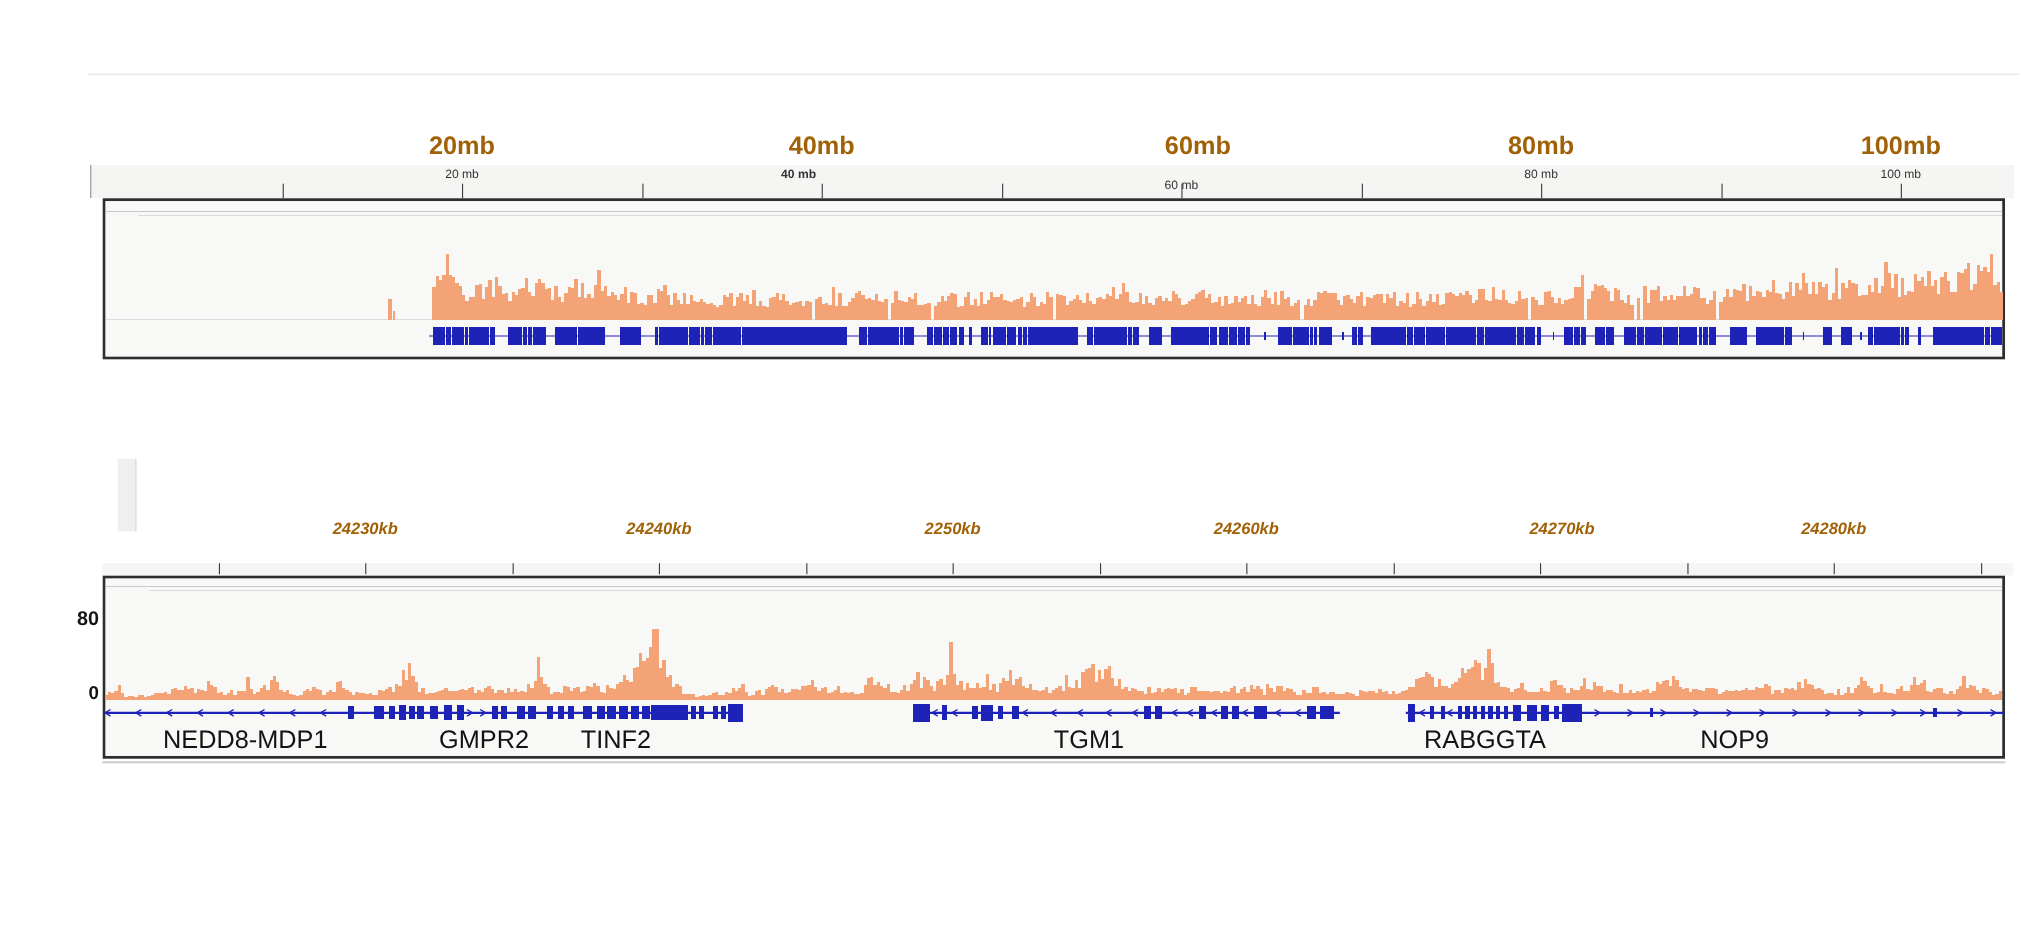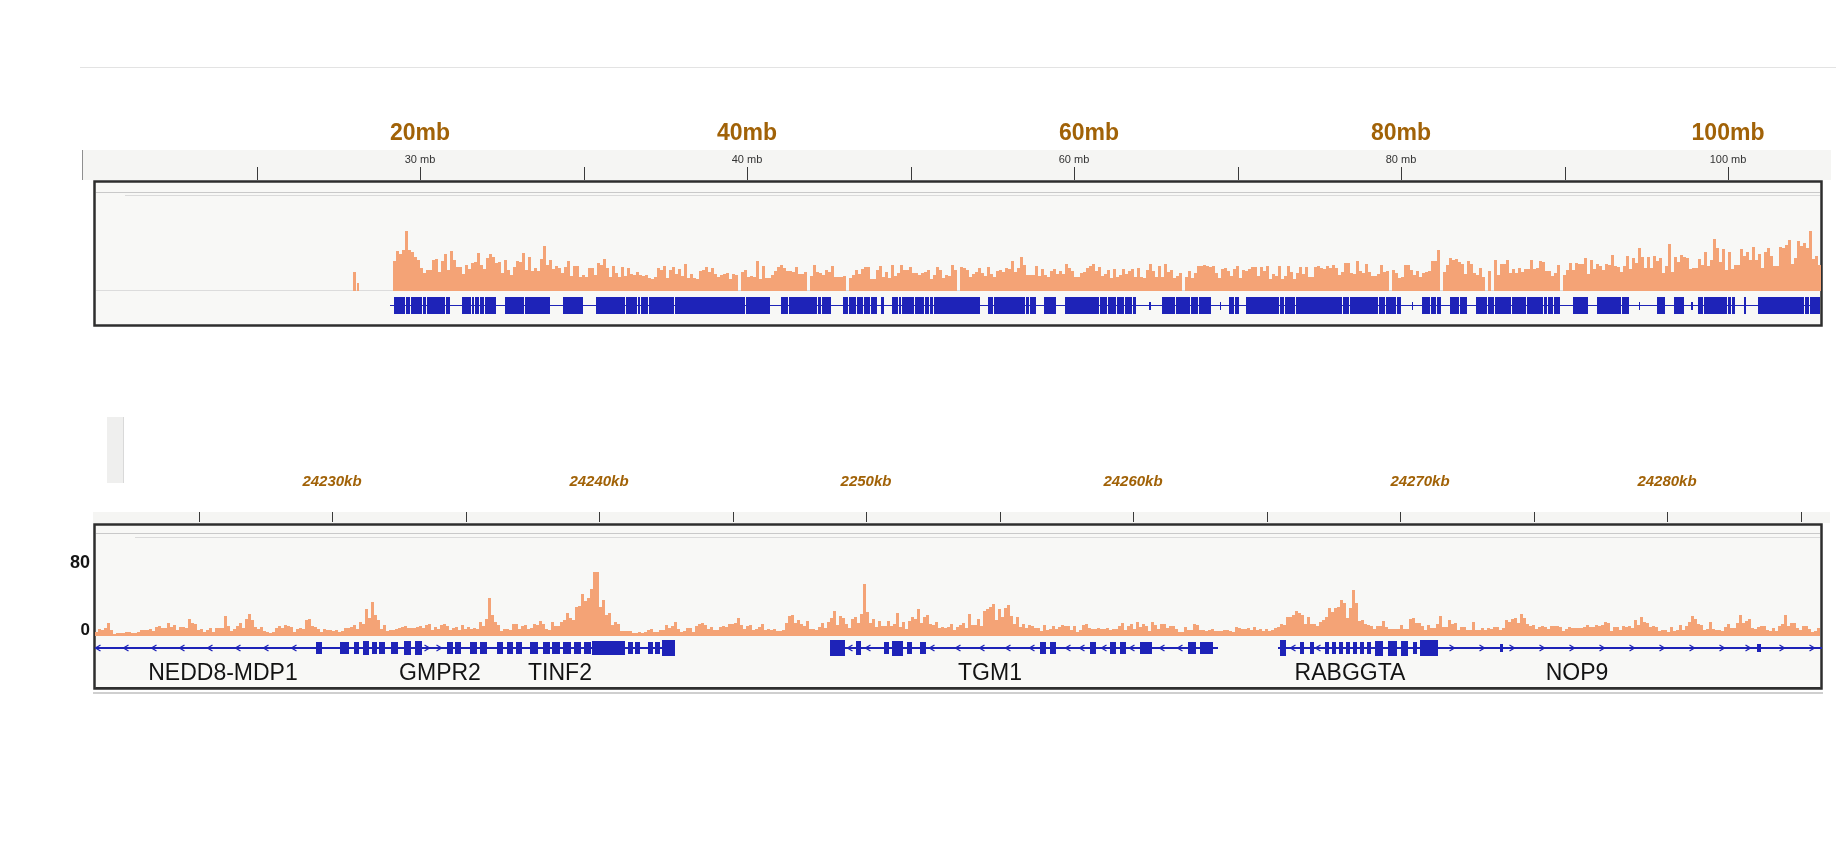--- a/index.html
+++ b/index.html
@@ -32,23 +32,23 @@
 
   <div id="top-big-labels">
       <div class="ruler-big top" style="left: 420px;">20mb</div>
       <div class="ruler-big top" style="left: 747px;">40mb</div>
       <div class="ruler-big top" style="left: 1074px; margin-left: 15px;">60mb</div>
       <div class="ruler-big top" style="left: 1401px;">80mb</div>
       <div class="ruler-big top" style="left: 1728px;">100mb</div>
     </div>
   <div class="ruler-strip strip-top"></div>
   <div id="top-small-labels">
-      <div class="ruler-small" style="left: 420px;">30 mb</div>
-      <div class="ruler-small" style="left: 747px;">40 mb</div>
-      <div class="ruler-small" style="left: 1074px;">60 mb</div>
+      <div class="ruler-small" style="left: 420px;">20 mb</div>
+      <div class="ruler-small" style="left: 726px; font-weight: bold;">40 mb</div>
+      <div class="ruler-small" style="left: 1074px; margin-top: 10px;">60 mb</div>
       <div class="ruler-small" style="left: 1401px;">80 mb</div>
       <div class="ruler-small" style="left: 1728px;">100 mb</div>
     </div>
   <div id="top-ticks">
       <div class="tick top" style="left: 257px;"></div>
       <div class="tick top" style="left: 420px;"></div>
       <div class="tick top" style="left: 584px;"></div>
       <div class="tick top" style="left: 747px;"></div>
       <div class="tick top" style="left: 911px;"></div>
       <div class="tick top" style="left: 1074px;"></div>

